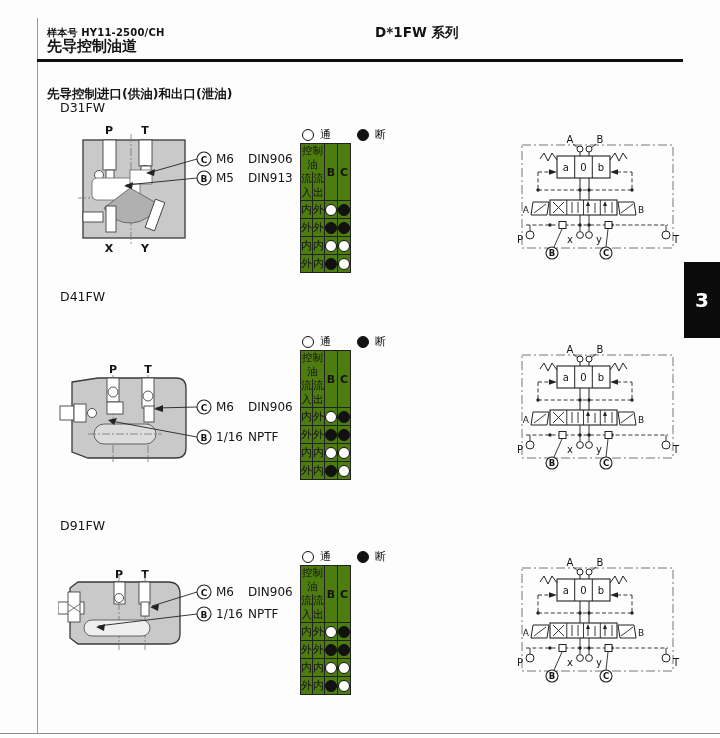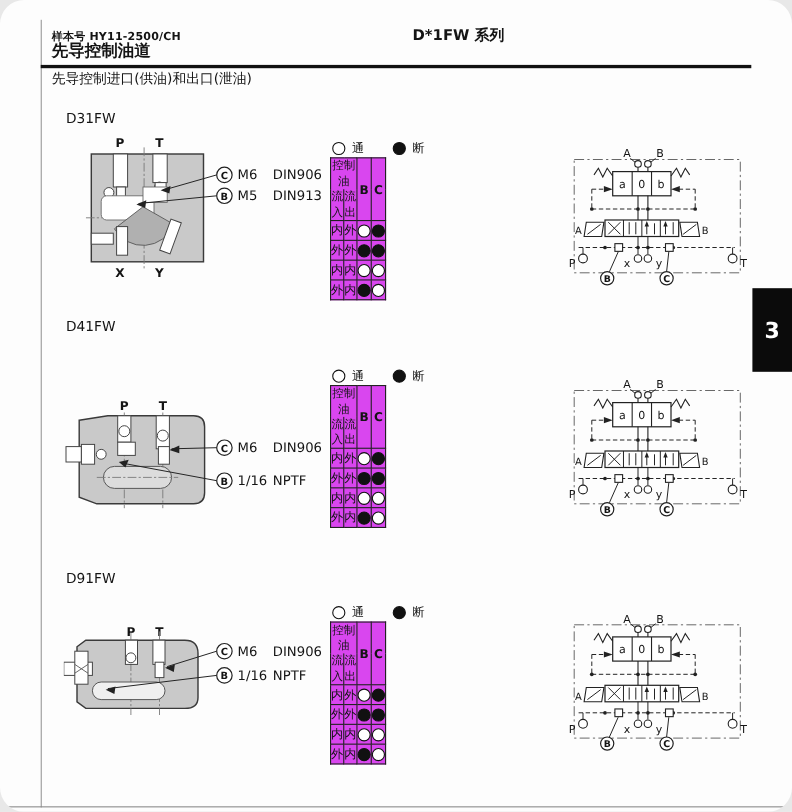--- a/index.html
+++ b/index.html
@@ -1,41 +1,41 @@
 <!DOCTYPE html>
 <html><head>
 <meta charset="utf-8">
 <style>
   html,body{margin:0;padding:0;background:#e8e8e8;}
   .page{
     position:relative;width:720px;height:738px;background:#fdfdfd;
     font-family:"DejaVu Sans","Liberation Sans",sans-serif;color:#141414;
-    overflow:hidden;margin:0 auto;border-radius:22px;
+    overflow:hidden;margin:0 auto;
   }
   .abs{position:absolute;}
   .vrule{position:absolute;left:37px;top:18px;width:1px;height:716px;background:#9a9a9a;}
   .brule{position:absolute;left:0;top:733px;width:720px;height:1px;background:#8a8a8a;}
   .doc-num{left:47px;top:26px;font-size:10px;font-weight:bold;letter-spacing:.2px;}
   .page-title{left:47px;top:37px;font-size:15px;font-weight:bold;font-family:Liberation Mono, monospace;}
   .prod{left:375px;top:24px;font-size:13.5px;font-weight:bold;line-height:17px;}
   .hrule{left:37px;top:59px;width:646px;height:2.5px;background:#111;}
-  .subtitle{left:47px;top:63px;font-size:12.5px;font-weight:normal;}
+  .subtitle{left:47px;top:86px;font-size:12.5px;font-weight:bold;}
   .model{left:60px;font-size:12.5px;font-weight:normal;}
   .chapter-tab{
     left:684px;top:262px;width:36px;height:76px;background:#0b0b0b;color:#fff;
     display:flex;align-items:center;justify-content:center;font-size:20px;font-weight:bold;
   }
   
   .legend{display:flex;align-items:center;font-size:11px;}
   .lg-dot{display:inline-block;width:10px;height:10px;border:1.5px solid #111;border-radius:50%;
     background:#fff;margin-right:6px;}
   .lg-dot.filled{background:#111;}
   .lg-gap{margin-right:26px;}
   
-  table.ctl{border-collapse:collapse;position:absolute;background:#d946ef;border:1.5px solid #111;}
+  table.ctl{border-collapse:collapse;position:absolute;background:#4d7c0f;border:1.5px solid #111;}
   .ctl th,.ctl td{border:1px solid #222;text-align:center;padding:0;font-weight:normal;}
   .ctl .gh{border-bottom:none;height:13px;font-size:10.5px;}
   .ctl .sub{border-top:none;height:13px;font-size:10.5px;width:42px;margin-left:16px;}
   .ctl td{height:17px;font-size:11px;}
   .ctl .bc{font-weight:bold;width:37px;font-size:11px;}
   .dot{display:inline-block;width:10px;height:10px;border:1.6px solid #111;border-radius:50%;
     background:#fff;vertical-align:middle;}
   .dot.filled{background:#111;}
   svg text{fill:#141414;}
 </style>

